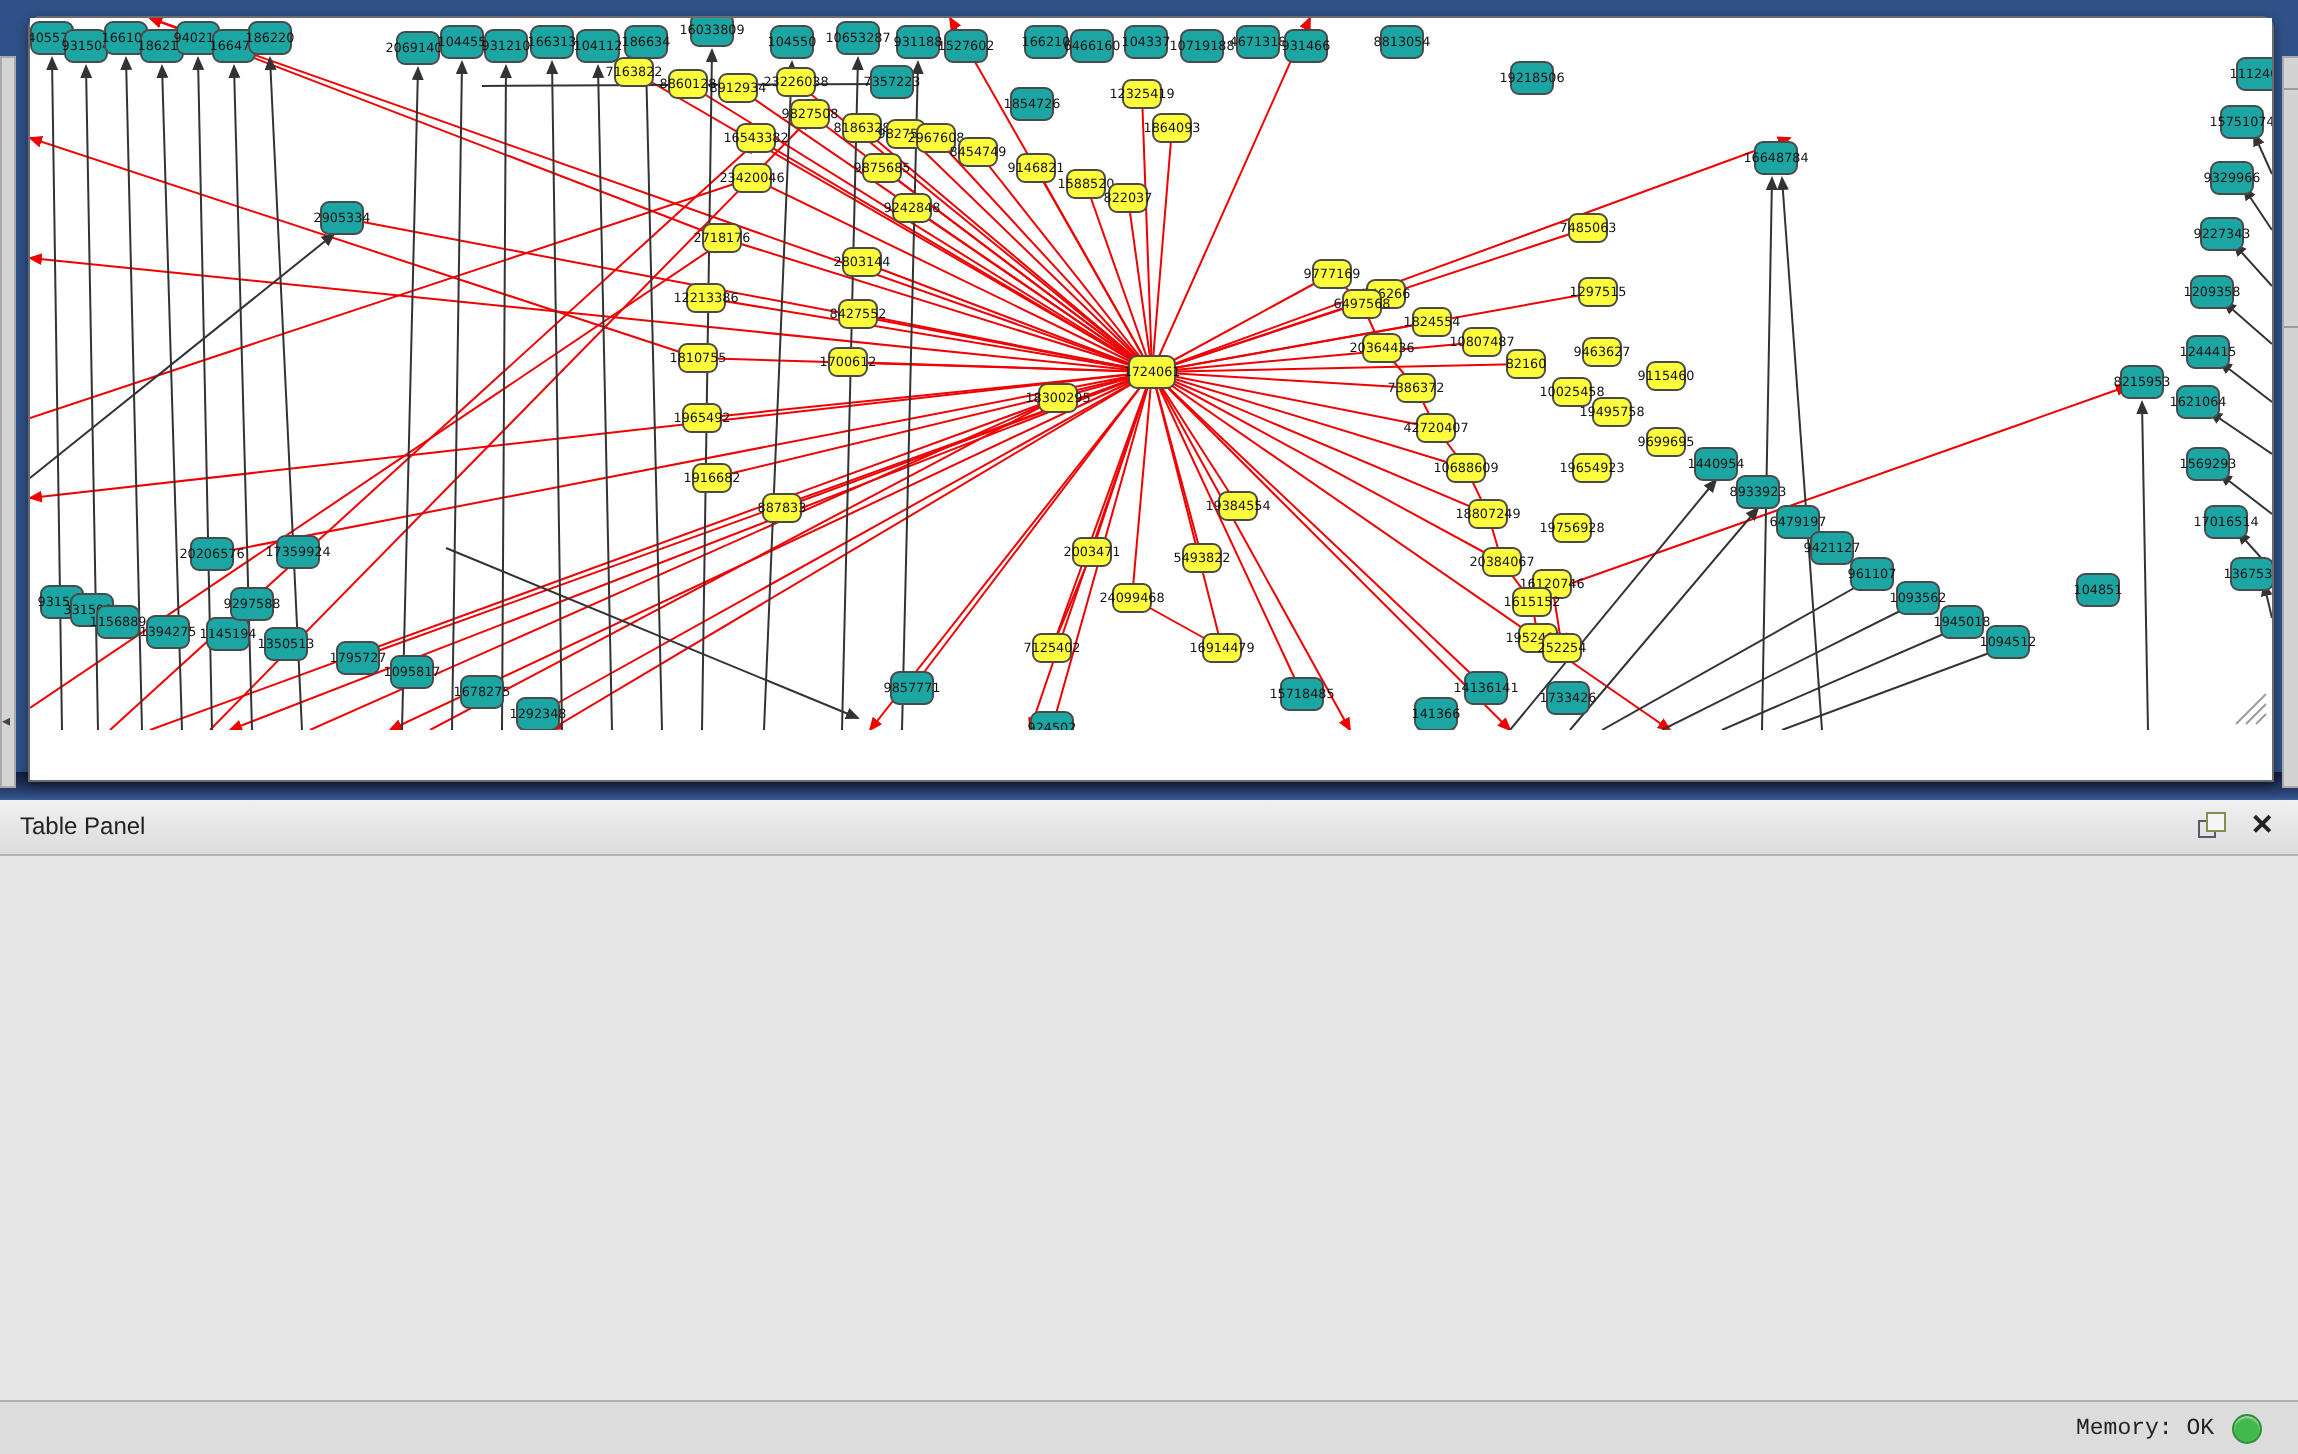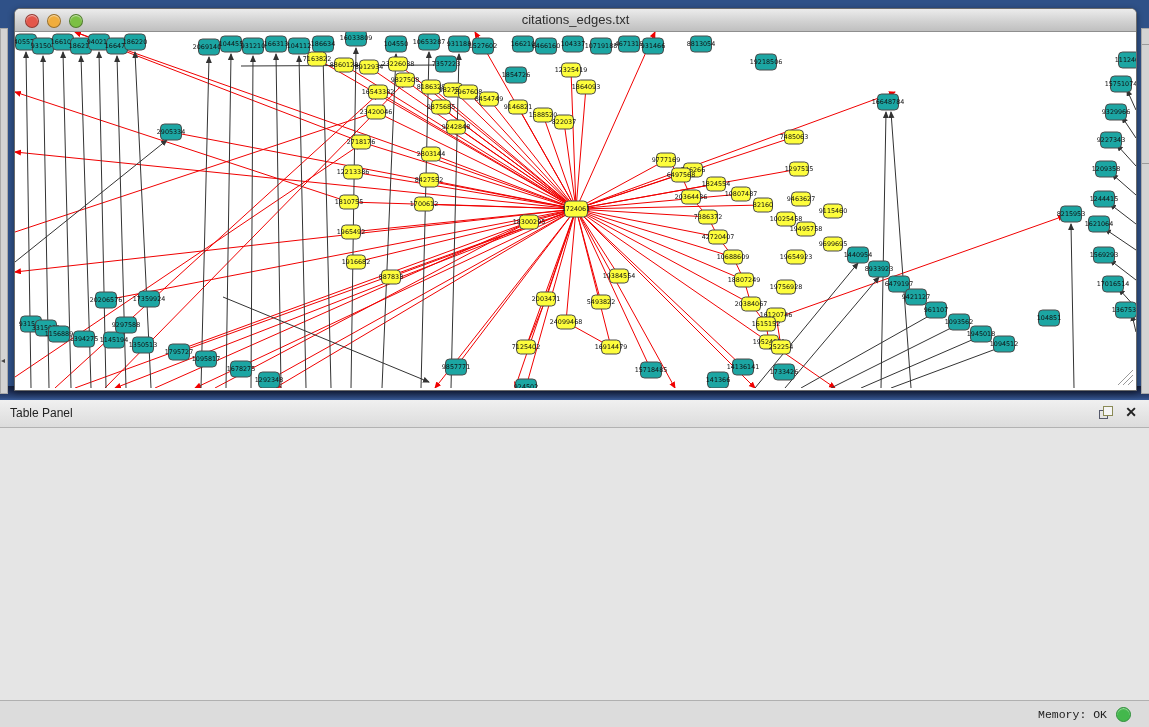--- a/index.html
+++ b/index.html
@@ -44,28 +44,20 @@
   .mem-dot{position:absolute;right:18px;top:6px;width:13px;height:13px;border-radius:50%;
       background:#43b84c;border:1px solid #2f8f3a;box-shadow:inset 0 1px 1px rgba(255,255,255,.5);}
 </style>
 </head>
 <body>
 
 <div class="desktop">
   <div class="desktop-band"></div>
 
   <div class="net-window">
-    <div class="titlebar">
-      <div class="lights">
-        <div class="light red"></div>
-        <div class="light yellow"></div>
-        <div class="light green"></div>
-      </div>
-      <div class="title-text">citations_edges.txt</div>
-    </div>
     <div class="canvas-wrap">
       <svg width="1121" height="356" viewBox="0 0 1121 356">
           <defs>
             <marker id="ar" markerWidth="7" markerHeight="7" refX="6" refY="3" orient="auto">
               <path d="M0,0 L7,3 L0,6 Z" fill="#f00000"></path>
             </marker>
             <marker id="ak" markerWidth="7" markerHeight="7" refX="6" refY="3" orient="auto">
               <path d="M0,0 L7,3 L0,6 Z" fill="#333333"></path>
             </marker>
           </defs>

